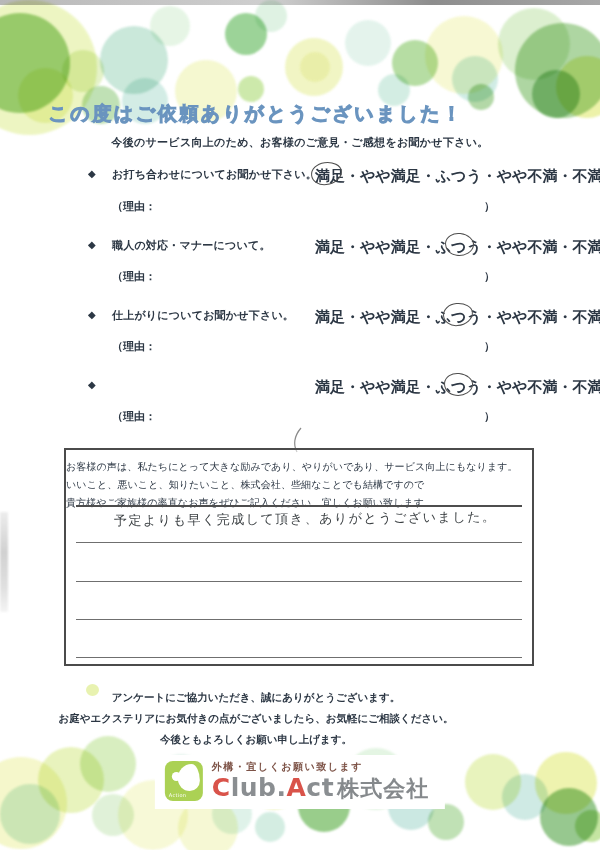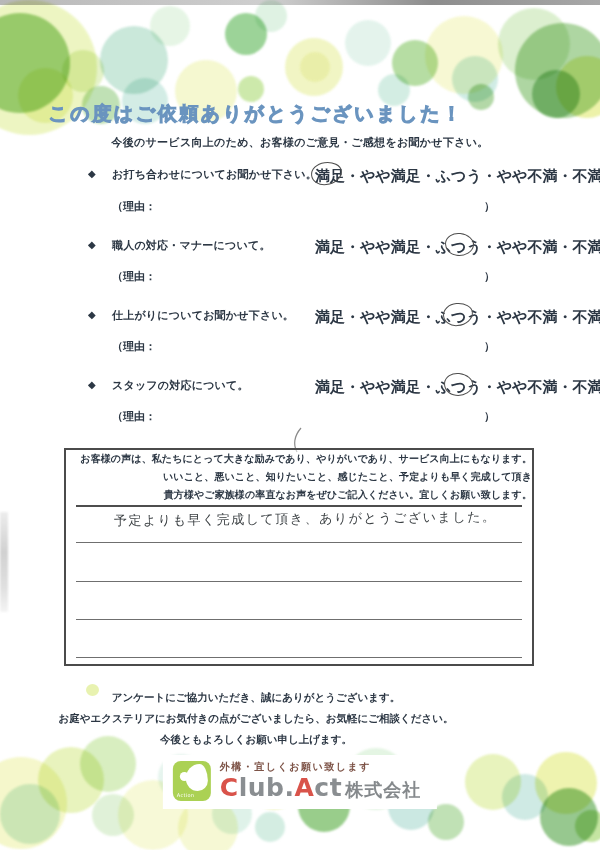--- a/index.html
+++ b/index.html
@@ -42,21 +42,21 @@
     transform:rotate(-7deg)}
   .q[data-question="1"] .opt.circled::after{left:9px;width:27px;transform:rotate(7deg)}
   .q[data-question="2"] .opt.circled::after{left:7px;width:28px;transform:rotate(-5deg)}
   .q[data-question="3"] .opt.circled::after{left:8px;width:27px;transform:rotate(6deg)}
   .reason{position:absolute;left:0;width:600px;height:16px;font-size:11px;font-weight:bold}
   .reason .r-open{position:absolute;left:112px}
   .reason .r-close{position:absolute;left:484px}
   
   .comment-box{position:absolute;left:64px;top:448px;width:470px;height:218px;
     border:2px solid #4b4b4b;background:rgba(255,255,255,.55);z-index:2}
-  .intro{text-align:right;font-size:10px;font-weight:bold;line-height:18px;letter-spacing:.1px}
+  .intro{padding-top:8px;text-align:left;font-size:10px;font-weight:normal;line-height:18px;letter-spacing:.1px}
   .box-line{position:absolute;left:10px;right:10px;height:1px;background:#6f6f6f}
   .sep-line{height:1.5px;background:#4d4d4d}
   .handwriting{position:absolute;top:60px;left:48px;font-size:13px;letter-spacing:1.5px;
     color:var(--handwriting-ink);transform:rotate(-.6deg);white-space:nowrap}
   .stray{position:absolute;z-index:2}
   
   .footer{position:absolute;top:687px;left:0;width:512px;text-align:center;
     font-size:10.5px;font-weight:bold;line-height:21px;z-index:3}
   
   .logo{position:absolute;top:755px;left:50%;transform:translateX(-50%);
@@ -66,21 +66,21 @@
   .badge-blob{position:absolute;right:3px;top:3px;width:22px;height:27px;background:#fff;
     border-radius:62% 38% 46% 54%/55% 62% 38% 45%}
   .badge-blob::after{content:"";position:absolute;left:-6px;top:8px;width:9px;height:9px;
     background:#fff;border-radius:50%}
   .badge-text{position:absolute;left:4px;bottom:3px;font-size:5px;color:#fff;letter-spacing:.3px}
   .logo-tagline{font-size:10px;font-weight:bold;color:var(--tagline-brown);letter-spacing:1.5px}
   .logo-name{font-size:25px;font-weight:bold;line-height:1.1;white-space:nowrap;
     letter-spacing:.5px}
   .logo-name .red{color:var(--brand-red)}
   .logo-name .gray{color:var(--brand-gray)}
-  .logo-name .suffix{font-size:18px;color:#85898c;letter-spacing:1px;margin-left:3px}
+  .logo-name .suffix{font-size:22px;color:#85898c;letter-spacing:1px;margin-left:3px}
 </style>
 </head>
 <body>
 
 <div class="scan-strip-top"></div>
 <div class="scan-smudge"></div>
 
 <div class="deco deco-top" id="deco-top">
     <div class="blob" style="left: -30px; top: 5px; width: 100px; height: 100px; background: rgb(134, 196, 100); opacity: 0.75;"></div>
     <div class="blob" style="left: -38px; top: -8px; width: 135px; height: 135px; background: rgb(220, 236, 134); opacity: 0.5;"></div>
@@ -159,36 +159,35 @@
   <span class="q-label">仕上がりについてお聞かせ下さい。</span>
   <span class="opts"><span class="opt">満足</span><span>・</span><span class="opt">やや満足</span><span>・</span><span class="opt circled">ふつう</span><span>・</span><span class="opt">やや不満</span><span>・</span><span class="opt">不満</span></span>
 </div>
 <div class="reason" style="top:339px">
   <span class="r-open">（理由：</span>
   <span class="r-close">）</span>
 </div>
 
 <div class="q" data-question="3" style="top:378px">
   <span class="bullet">◆</span>
-  <span class="q-label">スタッフの対応について。</span>
   <span class="opts"><span class="opt">満足</span><span>・</span><span class="opt">やや満足</span><span>・</span><span class="opt circled">ふつう</span><span>・</span><span class="opt">やや不満</span><span>・</span><span class="opt">不満</span></span>
 </div>
 <div class="reason" style="top:409px">
   <span class="r-open">（理由：</span>
   <span class="r-close">）</span>
 </div>
 
 <svg class="stray" style="left:288px;top:426px" width="20" height="28">
   <path d="M13 2 C6 10 5 19 9 26" stroke="#8a8a8a" stroke-width="1.2" fill="none"></path>
 </svg>
 
 <div class="comment-box">
   <div class="intro">
     <div>お客様の声は、私たちにとって大きな励みであり、やりがいであり、サービス向上にもなります。</div>
-    <div>いいこと、悪いこと、知りたいこと、感じたこと、予定よりも早く完成して頂き</div>
+    <div>いいこと、悪いこと、知りたいこと、株式会社、些細なことでも結構ですので</div>
     <div>貴方様やご家族様の率直なお声をぜひご記入ください。宜しくお願い致します。</div>
   </div>
   <div class="box-line sep-line" style="top:55px"></div>
   <div class="handwriting">予定よりも早く完成して頂き、ありがとうございました。</div>
   <div class="box-line" style="top:92px"></div>
   <div class="box-line" style="top:131px"></div>
   <div class="box-line" style="top:169px"></div>
   <div class="box-line" style="top:207px"></div>
 </div>
 

